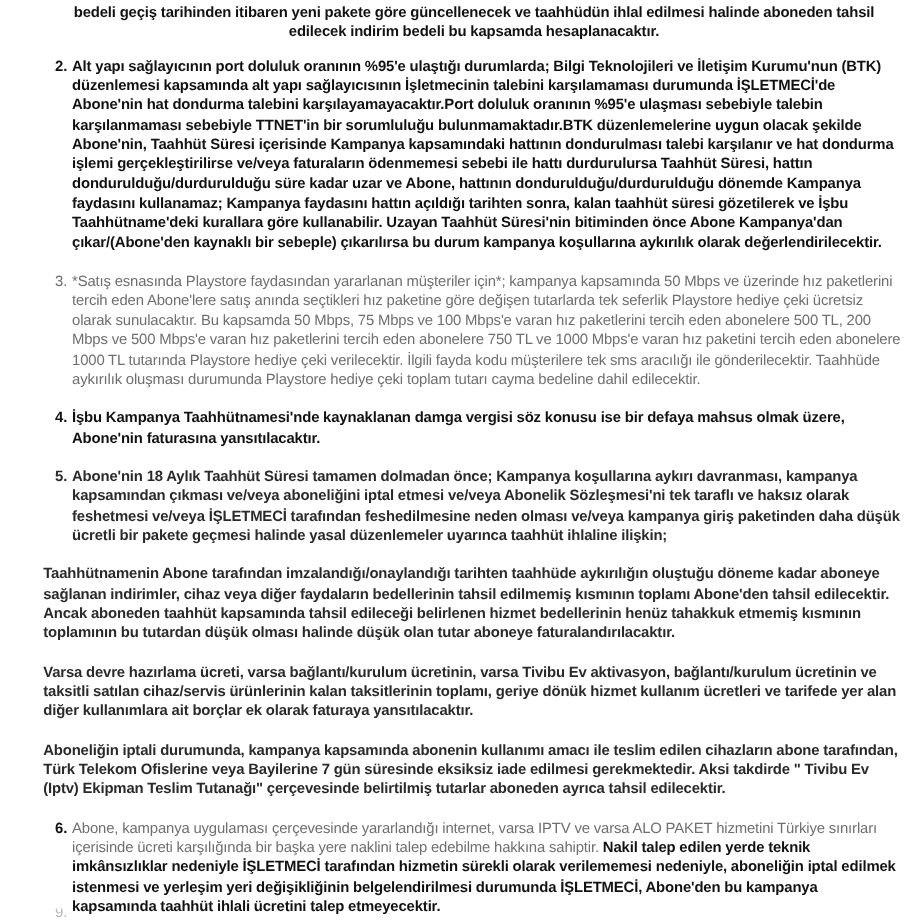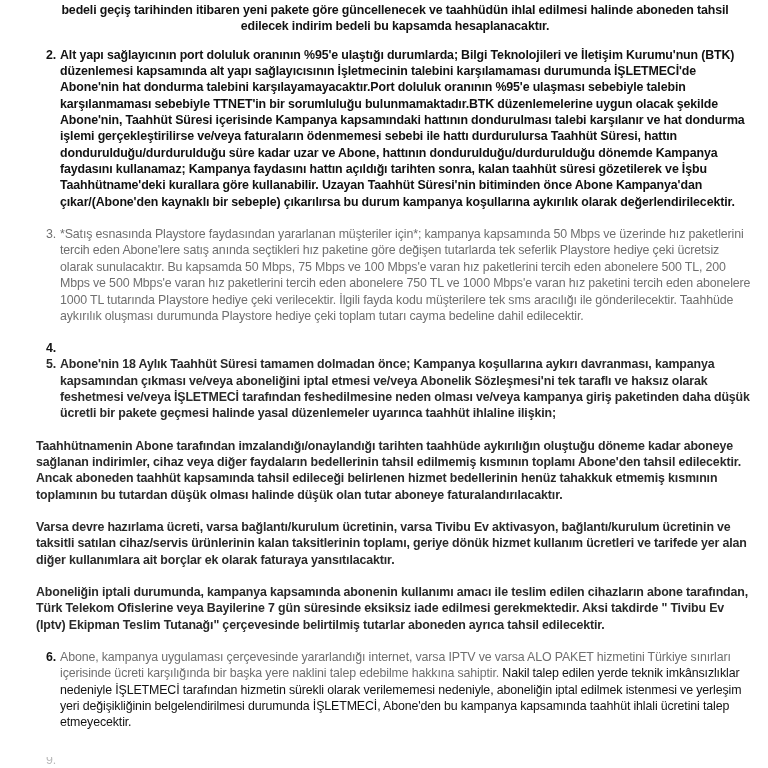--- a/index.html
+++ b/index.html
@@ -68,21 +68,21 @@
   .subpara {
     margin-left: 20px;
   }
 
   
   .w-bold      { font-weight: 700; color: #121212; }
   .w-semibold  { font-weight: 600; color: #2a2a2a; }
   .w-light     { font-weight: 400; color: #6f6f6f; }
   .w-faded     { font-weight: 400; color: #b9b9b9; }
 
-  .inline-bold { font-weight: 400; color: #121212; }
+  .inline-bold { font-weight: 700; color: #121212; }
   .gap-md { height: 12px; }
   .gap-lg { height: 16px; }
 
   
   .clipped {
     position: absolute;
     left: 16px;
     right: 16px;
     bottom: 0;
     height: 11px;
@@ -109,20 +109,21 @@
 
     <p class="para item w-light">
       <span class="num">3.</span>
       <span>*Satış esnasında Playstore faydasından yararlanan müşteriler için*; kampanya kapsamında 50 Mbps ve üzerinde hız paketlerini tercih eden Abone'lere satış anında seçtikleri hız paketine göre değişen tutarlarda tek seferlik Playstore hediye çeki ücretsiz olarak sunulacaktır. Bu kapsamda 50 Mbps, 75 Mbps ve 100 Mbps'e varan hız paketlerini tercih eden abonelere 500 TL, 200 Mbps ve 500 Mbps'e varan hız paketlerini tercih eden abonelere 750 TL ve 1000 Mbps'e varan hız paketini tercih eden abonelere 1000 TL tutarında Playstore hediye çeki verilecektir. İlgili fayda kodu müşterilere tek sms aracılığı ile gönderilecektir. Taahhüde aykırılık oluşması durumunda Playstore hediye çeki toplam tutarı cayma bedeline dahil edilecektir.</span>
     </p>
 
     <div class="gap-lg"></div>
 
     <p class="para item w-bold">
       <span class="num">4.</span>
+      <span>İşbu Kampanya Taahhütnamesi'nde kaynaklanan damga vergisi söz konusu ise bir defaya mahsus olmak üzere, Abone'nin faturasına yansıtılacaktır.</span>
     </p>
 
     <div class="gap-lg"></div>
 
     <p class="para item w-semibold">
       <span class="num">5.</span>
       <span>Abone'nin 18 Aylık Taahhüt Süresi tamamen dolmadan önce; Kampanya koşullarına aykırı davranması, kampanya kapsamından çıkması ve/veya aboneliğini iptal etmesi ve/veya Abonelik Sözleşmesi'ni tek taraflı ve haksız olarak feshetmesi ve/veya İŞLETMECİ tarafından feshedilmesine neden olması ve/veya kampanya giriş paketinden daha düşük ücretli bir pakete geçmesi halinde yasal düzenlemeler uyarınca taahhüt ihlaline ilişkin;</span>
     </p>
 
     <div class="gap-lg"></div>

